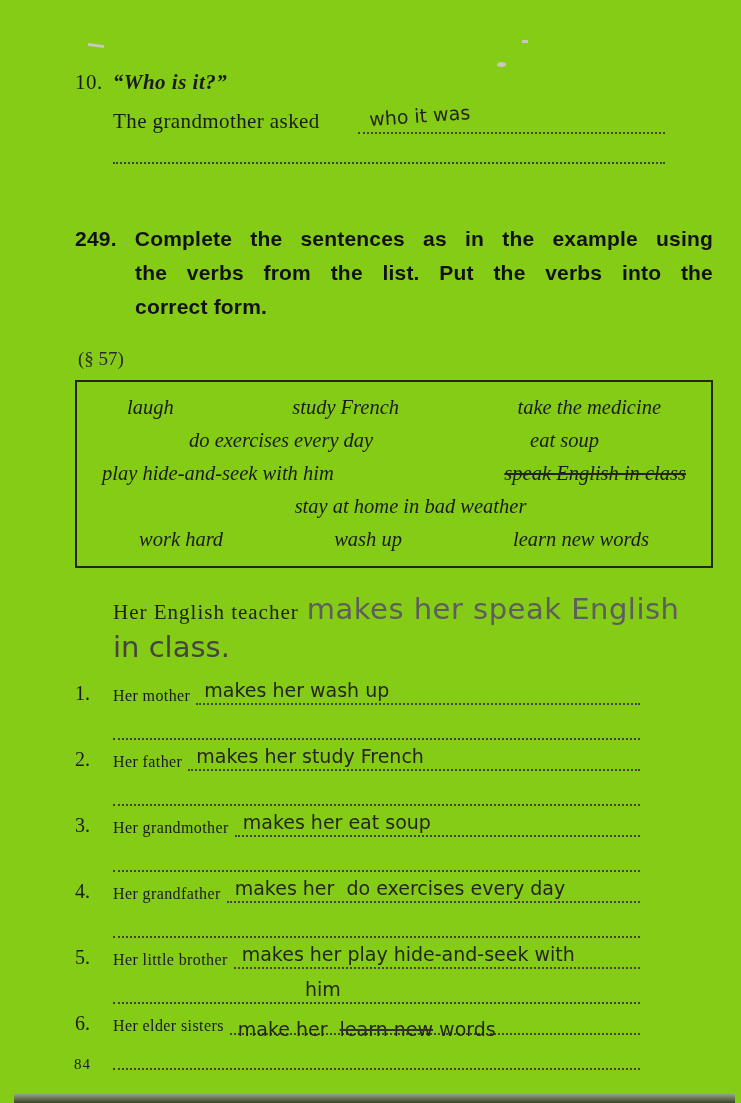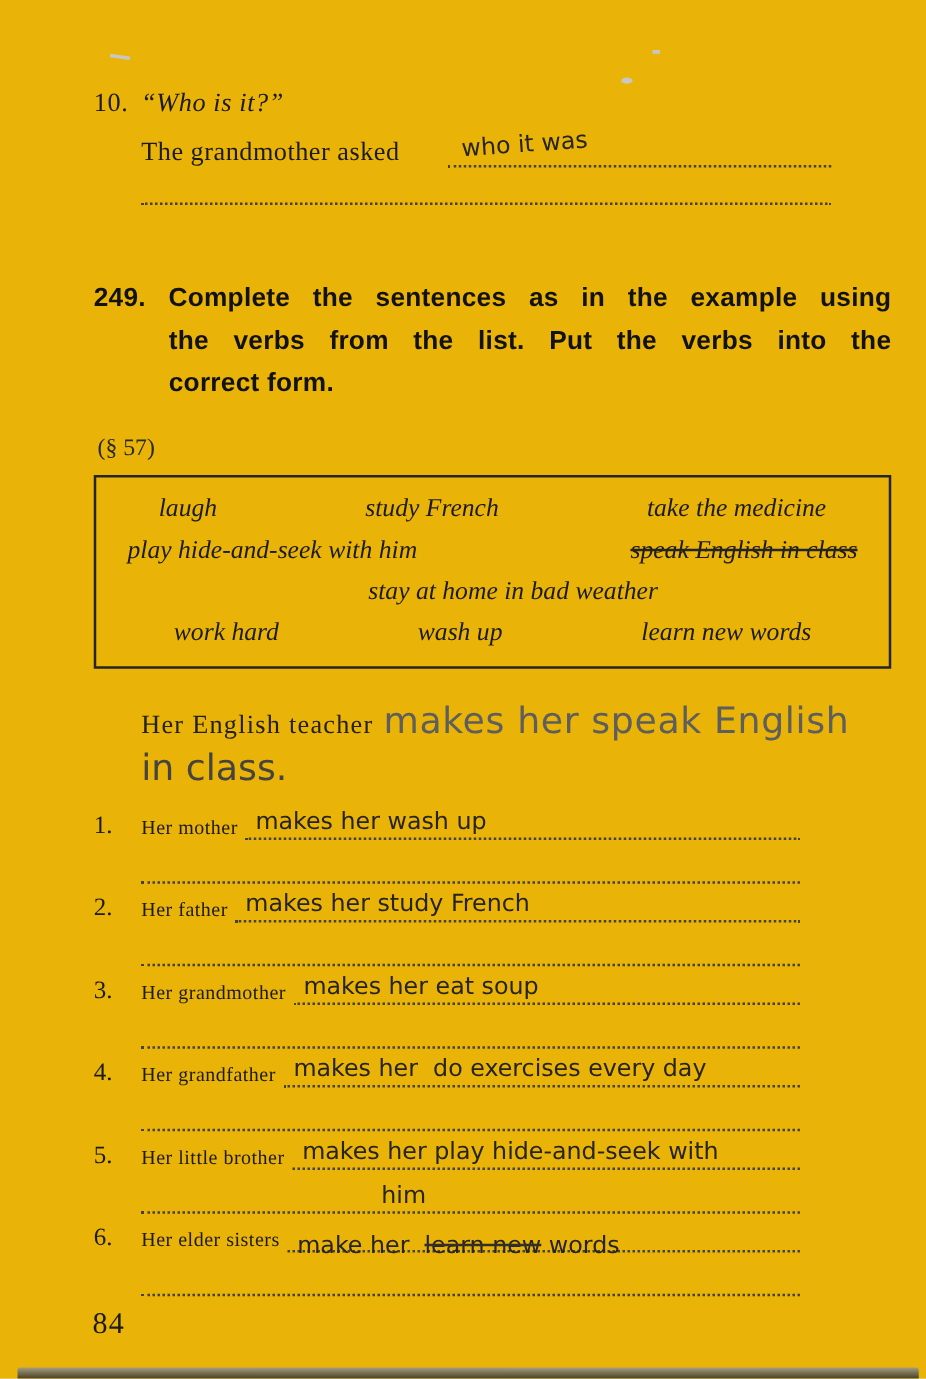--- a/index.html
+++ b/index.html
@@ -2,21 +2,21 @@
 <html><head>
 <meta charset="utf-8">
 <style>
   * { margin: 0; padding: 0; box-sizing: border-box; }
   html, body { background: #e9e9e7; }
   body { width: 741px; height: 1103px; font-family: "Liberation Serif", "DejaVu Serif", serif; }
 
   .sheet {
     position: relative;
     width: 741px; height: 1103px;
-    background: #eab308;
+    background: #84cc16;
     color: #1b1b1b;
     overflow: hidden;
     padding-top: 70px;
   }
 
   
   .speck { position: absolute; background: #c8c8c2; }
   .s1 { left: 88px; top: 44px; width: 16px; height: 3px; transform: rotate(8deg); }
   .s2 { left: 497px; top: 62px; width: 9px; height: 5px; border-radius: 50%; }
   .s3 { left: 522px; top: 40px; width: 6px; height: 3px; }
@@ -35,21 +35,21 @@
     font-family: "DejaVu Sans", sans-serif; font-size: 19px; color: #26241f;
   }
   .hand.tilt { transform: rotate(-4deg); transform-origin: left bottom; left: 12px; }
   .hand.low { bottom: -7px; }
   .struck-hand { text-decoration: line-through; text-decoration-thickness: 2px; text-decoration-color: #33302a; }
 
   
   .q10 { margin-left: 75px; width: 590px; font-size: 21px; }
   .q10-head { display: flex; gap: 10px; height: 28px; }
   .q10-num { letter-spacing: .5px; }
-  .q10-title { font-style: italic; font-weight: 400; letter-spacing: .5px; }
+  .q10-title { font-style: italic; font-weight: 700; letter-spacing: .5px; }
   .q10 .fill-row { margin-left: 38px; margin-top: 8px; height: 28px; gap: 32px; }
   .q10 .label { white-space: nowrap; letter-spacing: .4px; }
   .q10 .line2 { margin-left: 38px; margin-top: 28px; }
 
   
   .instr {
     margin: 58px 0 0 75px; width: 638px;
     font-family: "Liberation Sans", sans-serif; font-weight: 700;
     font-size: 21px; color: #121212; letter-spacing: .2px;
   }
@@ -89,21 +89,21 @@
   .items { margin: 14px 0 0 75px; width: 565px; }
   .item { margin-bottom: 4px; }
   .item .fill-row { height: 27px; }
   .inum { flex: none; width: 38px; font-size: 20px; }
   .ilabel { flex: none; font-size: 16px; letter-spacing: .4px; white-space: nowrap; }
   .row2 { margin-left: 38px; margin-top: 33px; }
   .row2 .hand { left: 192px; }
 
   .page-num {
     position: absolute; left: 74px; bottom: 30px;
-    font-size: 24px; letter-spacing: 1px; color: #1b1b1b;
+    font-size: 15px; letter-spacing: 1px; color: #1b1b1b;
   }
 </style>
 </head>
 <body>
 
 <div class="sheet">
 
   <div class="speck s1"></div>
   <div class="speck s2"></div>
   <div class="speck s3"></div>
@@ -129,20 +129,24 @@
   </section>
 
   <div class="ref">(§ 57)</div>
 
   <div class="word-box">
     <div class="wrow r1">
       <span>laugh</span>
       <span>study French</span>
       <span>take the medicine</span>
     </div>
+    <div class="wrow r2">
+      <span>do exercises every day</span>
+      <span>eat soup</span>
+    </div>
     <div class="wrow r3">
       <span>play hide-and-seek with him</span>
       <span class="struck">speak English in class</span>
     </div>
     <div class="wrow r4">
       <span>stay at home in bad weather</span>
     </div>
     <div class="wrow r5">
       <span>work hard</span>
       <span>wash up</span>

